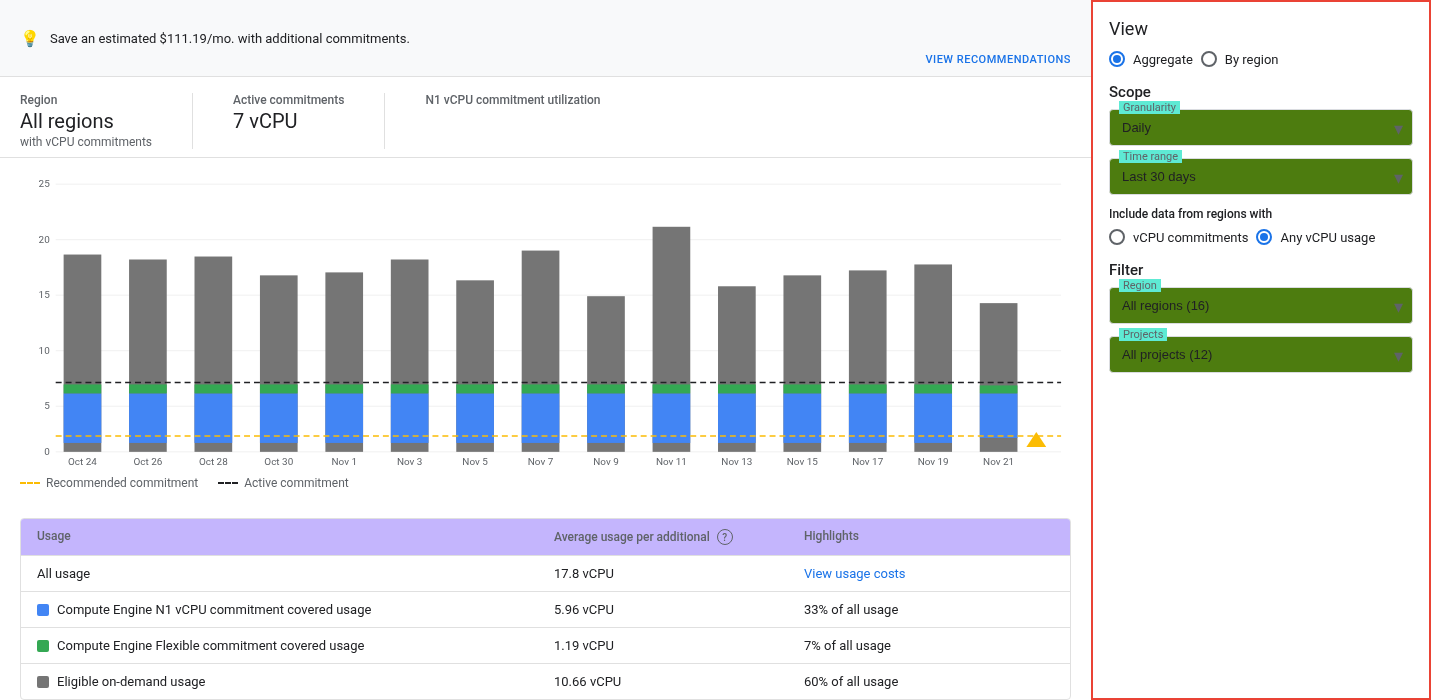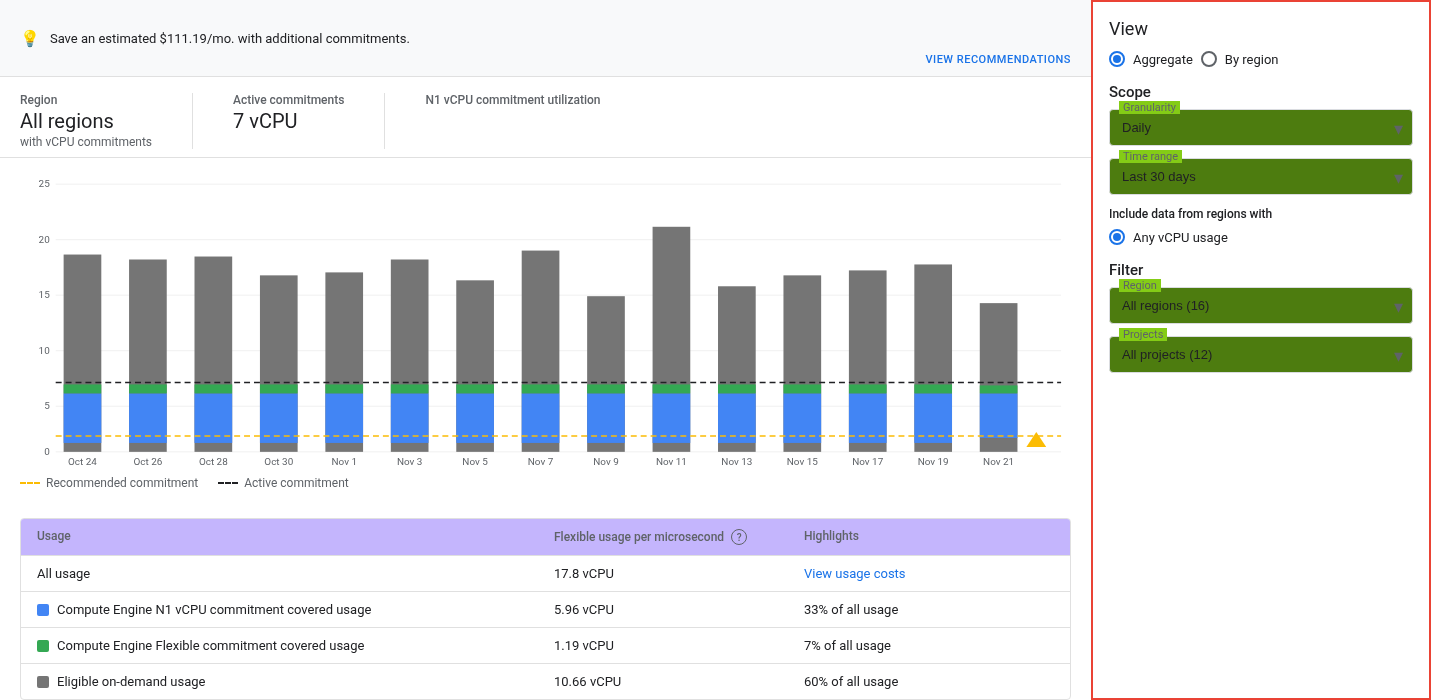--- a/index.html
+++ b/index.html
@@ -49,21 +49,21 @@
     .sidebar-section-title { font-size: 18px; font-weight: 400; color: #202124; margin-bottom: 12px; }
     .sidebar-subsection { font-size: 15px; font-weight: 500; color: #202124; margin: 16px 0 8px 0; }
 
     .radio-group { display: flex; flex-direction: row; gap: 8px; margin-bottom: 4px; }
     .radio-item { display: flex; align-items: center; gap: 8px; cursor: pointer; font-size: 13px; }
     .radio-circle { width: 16px; height: 16px; border-radius: 50%; border: 2px solid #1a73e8; display: flex; align-items: center; justify-content: center; flex-shrink: 0; }
     .radio-circle.filled::after { content: ''; width: 8px; height: 8px; border-radius: 50%; background: #1a73e8; }
     .radio-circle.empty { border-color: #5f6368; }
 
     .dropdown-container { position: relative; margin-bottom: 12px; }
-    .dropdown-label { font-size: 11px; color: #5f6368; position: absolute; top: -8px; left: 10px; background: #84cc16; padding: 0 4px; z-index: 1; }
+    .dropdown-label { font-size: 11px; color: #5f6368; position: absolute; top: -8px; left: 10px; background: #5eead4; padding: 0 4px; z-index: 1; }
     .dropdown-select { width: 100%; padding: 10px 36px 10px 12px; border: 1px solid #dadce0; border-radius: 4px; font-size: 13px; color: #202124; appearance: none; background: #4d7c0f; cursor: pointer; outline: none; }
     .dropdown-arrow { position: absolute; right: 10px; top: 50%; transform: translateY(-50%); color: #5f6368; pointer-events: none; font-size: 18px; }
   </style>
 </head>
 <body>
 
 <div class="main-content">
   <div class="banner">
     <div class="banner-left">
       <span class="banner-icon">💡</span>
@@ -203,21 +203,21 @@
         <div class="legend-line-black"></div>
         <span>Active commitment</span>
       </div>
     </div>
   </div>
 
   <div class="usage-table">
     <div class="table-header">
       <span>Usage</span>
       <span>
-        <span>Flexible usage per microsecond</span>
+        <span>Average usage per additional</span>
         <span class="help-icon help-inline" style="margin-left:4px">?</span>
       </span>
       <span>Highlights</span>
     </div>
 
     <div class="table-row">
       <div class="usage-label">
         <span>All usage</span>
       </div>
       <span>17.8 vCPU</span>
@@ -287,20 +287,24 @@
       <option>Last 90 days</option>
       <option>Custom</option>
     </select>
     <span class="dropdown-arrow">▾</span>
   </div>
 
   <div style="font-size:12px;font-weight:500;color:#202124;margin-bottom:8px;">Include data from regions with</div>
 
   <div class="radio-group" style="margin-bottom:16px">
     <label class="radio-item">
+      <div class="radio-circle empty"></div>
+      <span>vCPU commitments</span>
+    </label>
+    <label class="radio-item">
       <div class="radio-circle filled"></div>
       <span>Any vCPU usage</span>
     </label>
   </div>
 
   <div class="sidebar-subsection">Filter</div>
 
   <div class="dropdown-container">
     <span class="dropdown-label">Region</span>
     <select class="dropdown-select">

